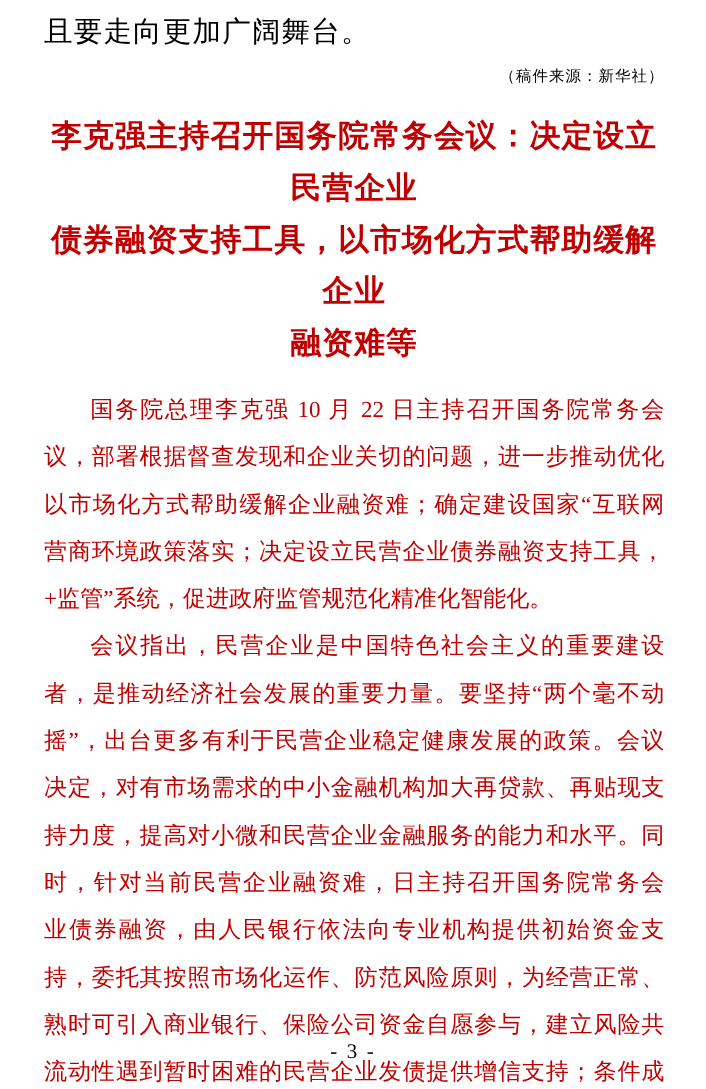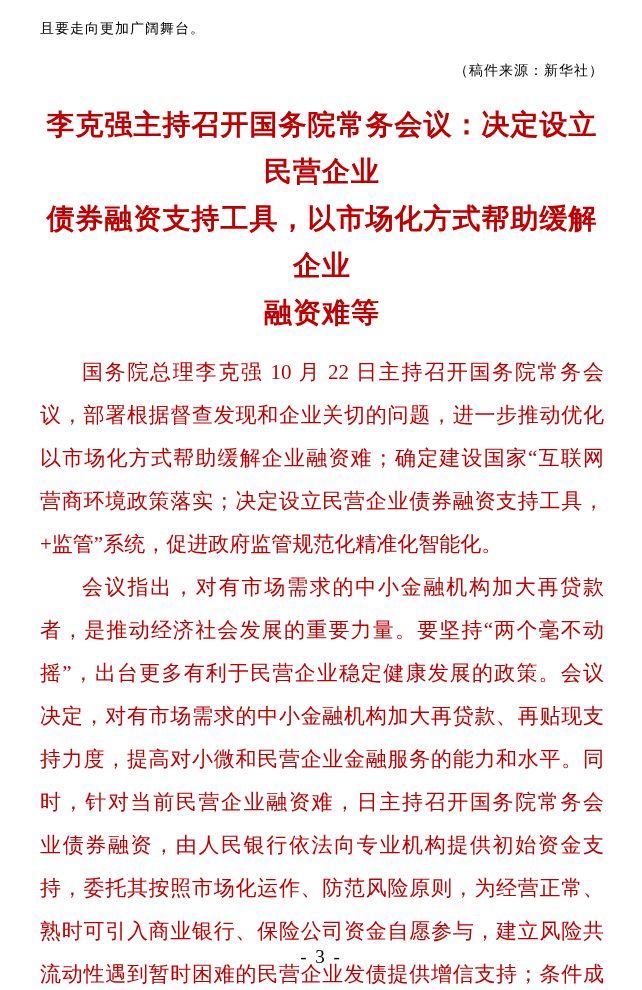--- a/index.html
+++ b/index.html
@@ -6,21 +6,21 @@
   html, body { background:#e8e8e8; }
   body { display:flex; justify-content:center; }
   .page {
     width:642px; height:990px; background:#ffffff;
     font-family:"Liberation Serif","DejaVu Serif",serif;
     position:relative;
     padding:8px 38px 0 40px;
     overflow:hidden;
   }
   .prev-line {
-    font-size:14px; line-height:42px; color:#000000;
+    font-size:26px; line-height:42px; color:#000000;
     text-align:left; letter-spacing:1px;
   }
   .source-line-black {
     font-size:14px; line-height:42px; color:#000000;
     text-align:right; letter-spacing:1px;
   }
   .title { margin-top:9px; }
   .title-line {
     text-align:center; font-weight:bold; font-size:28px;
     line-height:47px; color:#c00000; letter-spacing:1px;
@@ -57,21 +57,21 @@
       <div class="title-line">债券融资支持工具，以市场化方式帮助缓解企业</div>
       <div class="title-line">融资难等</div>
     </div>
 
   <div class="article-body">
       <div class="body-line indent">国务院总理李克强 10 月 22 日主持召开国务院常务会</div>
       <div class="body-line">议，部署根据督查发现和企业关切的问题，进一步推动优化</div>
       <div class="body-line">以市场化方式帮助缓解企业融资难；确定建设国家“互联网</div>
       <div class="body-line">营商环境政策落实；决定设立民营企业债券融资支持工具，</div>
       <div class="body-line final"><span>+监管”系统，促进政府监管规范化精准化智能化。</span></div>
-      <div class="body-line indent">会议指出，对有市场需求的中小金融机构加大再贷款</div>
+      <div class="body-line indent">会议指出，民营企业是中国特色社会主义的重要建设</div>
       <div class="body-line">者，是推动经济社会发展的重要力量。要坚持“两个毫不动</div>
       <div class="body-line">摇”，出台更多有利于民营企业稳定健康发展的政策。会议</div>
       <div class="body-line">决定，对有市场需求的中小金融机构加大再贷款、再贴现支</div>
       <div class="body-line">持力度，提高对小微和民营企业金融服务的能力和水平。同</div>
       <div class="body-line">时，针对当前民营企业融资难，日主持召开国务院常务会</div>
       <div class="body-line">业债券融资，由人民银行依法向专业机构提供初始资金支</div>
       <div class="body-line">持，委托其按照市场化运作、防范风险原则，为经营正常、</div>
       <div class="body-line">熟时可引入商业银行、保险公司资金自愿参与，建立风险共</div>
       <div class="body-line">流动性遇到暂时困难的民营企业发债提供增信支持；条件成</div>
       <div class="body-line final with-source">

